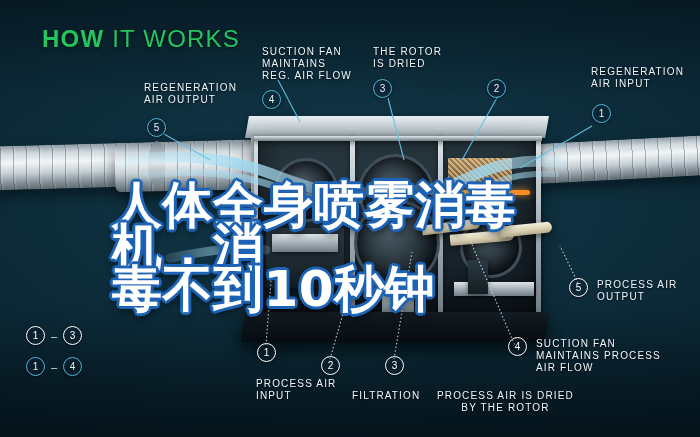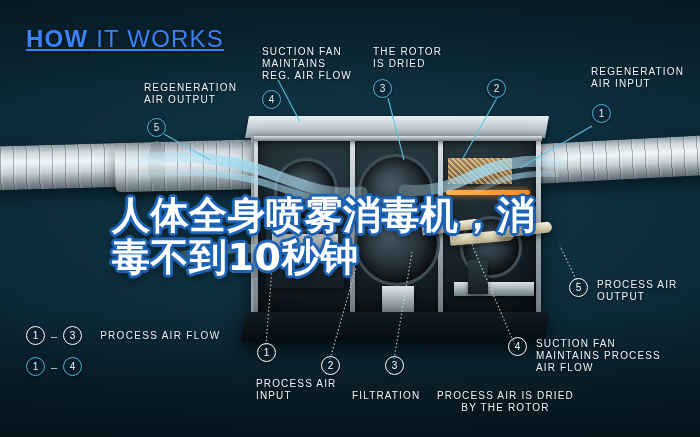--- a/index.html
+++ b/index.html
@@ -16,24 +16,23 @@
     background:
       radial-gradient(120% 90% at 50% 45%, #12394a 0%, #0c2a38 45%, #08202c 75%, #071a25 100%);
   }
   .bg-shade{
     position:absolute;inset:0;
     background:linear-gradient(180deg, rgba(4,18,26,.55) 0%, rgba(4,18,26,0) 22%, rgba(4,18,26,0) 70%, rgba(3,14,20,.75) 100%);
   }
 
   
   .title{
-    position:absolute;left:26px;top:25px;
-    font-size:24px;letter-spacing:1.2px;font-weight:300;color:#3b82f6;
+    position:absolute;left:42px;top:25px;
+    font-size:24px;letter-spacing:1.2px;font-weight:300;color:#22c55e;
     text-shadow:0 1px 3px rgba(0,0,0,.6);
-    text-decoration:underline;
   }
   .title b{font-weight:700;}
   .legend-title{
     position:absolute;left:26px;top:300px;
     font-size:13px;letter-spacing:1.1px;color:#eef5f8;font-weight:400;
     text-shadow:0 1px 2px rgba(0,0,0,.6);
   }
 
   
   .legend-row{position:absolute;left:26px;display:flex;align-items:center;gap:6px;}
@@ -140,23 +139,23 @@
   .blade{
     position:absolute;
     background:linear-gradient(180deg,#f4efdc,#d8cfb0 60%,#b4a98a);
     border-radius:4px 18px 18px 4px;
     box-shadow:0 3px 7px rgba(0,0,0,.5);
   }
   .airflow{position:absolute;inset:0;pointer-events:none;}
 
   
   .caption{
-    position:absolute;left:112px;top:194px;width:500px;
+    position:absolute;left:112px;top:184px;width:500px;
     font-family:"DejaVu Sans","Liberation Sans",sans-serif;
-    font-size:38px;line-height:42px;font-weight:700;
+    font-size:50px;line-height:42px;font-weight:700;
     color:#ffffff;letter-spacing:0.5px;
     text-shadow:
       3px 0 0 #1d63b5, -3px 0 0 #1d63b5, 0 3px 0 #1d63b5, 0 -3px 0 #1d63b5,
       2px 2px 0 #1d63b5, -2px 2px 0 #1d63b5, 2px -2px 0 #1d63b5, -2px -2px 0 #1d63b5,
       0 5px 9px rgba(0,0,0,.65);
     white-space:pre-line;
   }
 </style>
 </head>
 <body>
@@ -244,21 +243,20 @@
   </div>
 
   <div class="caption">人体全身喷雾消毒机，消
 毒不到10秒钟</div>
 
 
   <div class="legend-row r1">
     <span class="mk">1</span>
     <span class="dash">–</span>
     <span class="mk">3</span>
-    <span class="legend-label">PROCESS AIR FLOW</span>
   </div>
 
   <div class="legend-row r2">
     <span class="mk cy">1</span>
     <span class="dash">–</span>
     <span class="mk cy">4</span>
   </div>
 
   <div class="co" style="left:144px;top:82px;">REGENERATION
 AIR OUTPUT</div>

